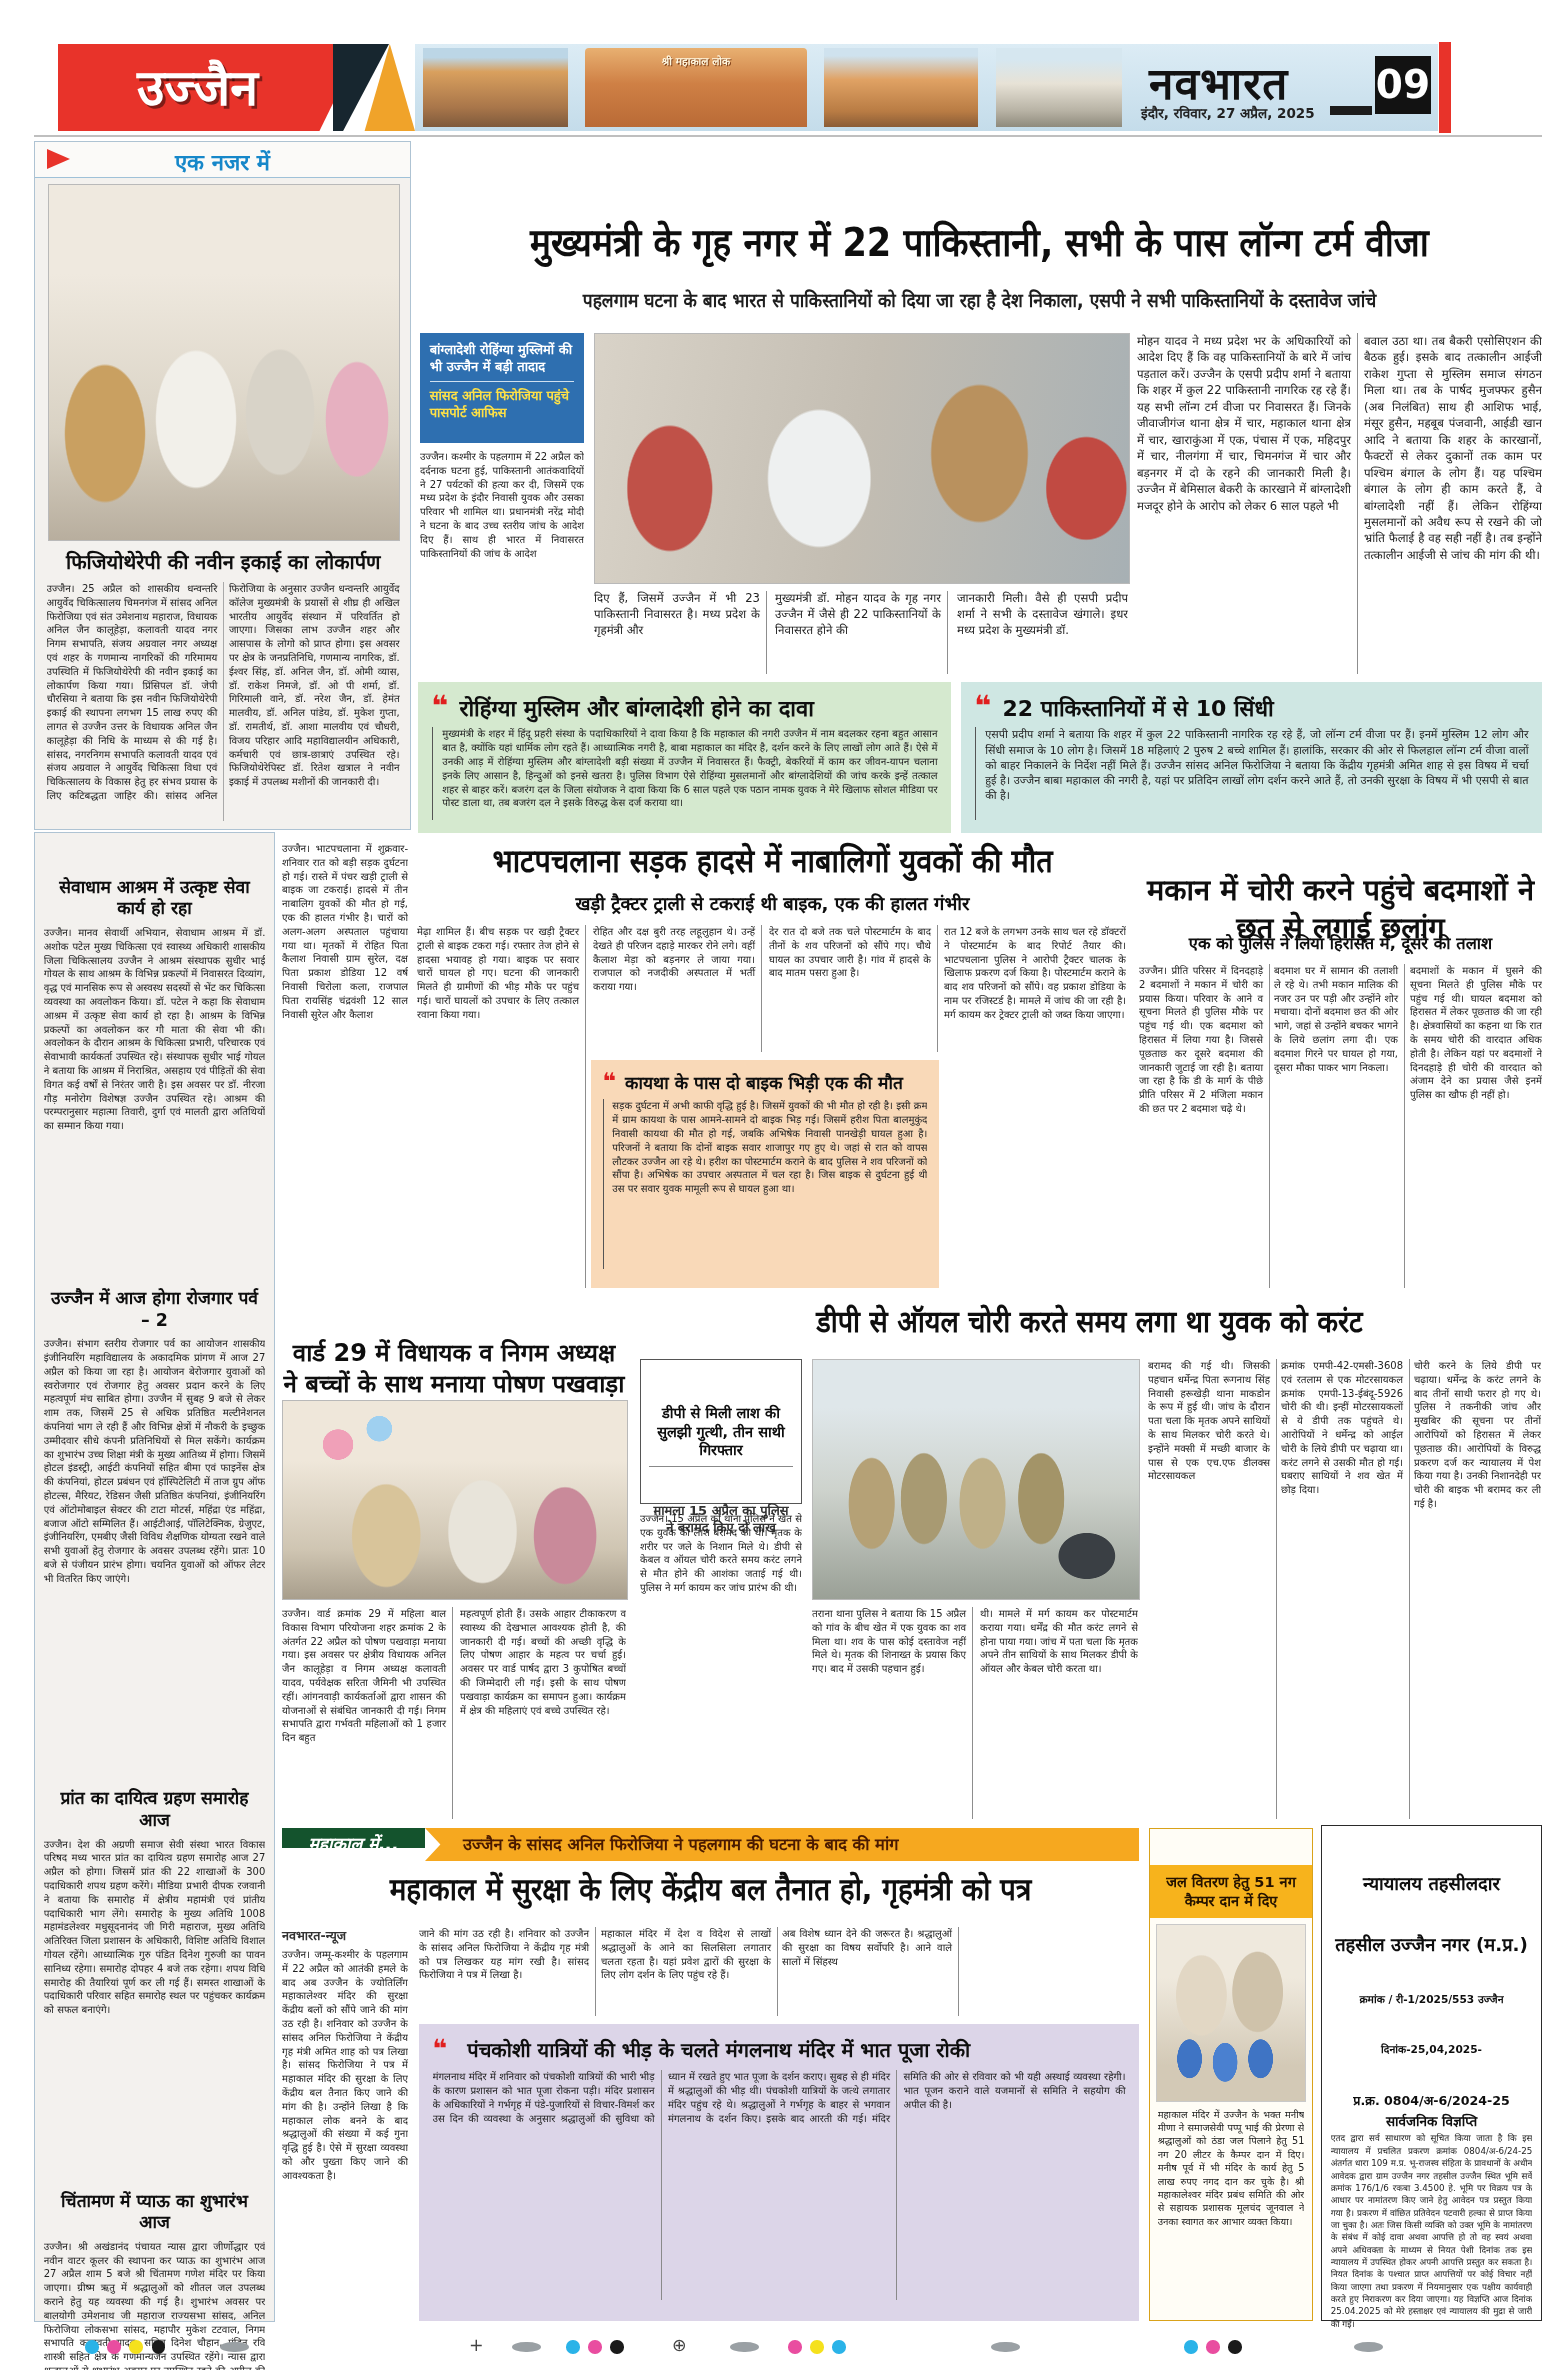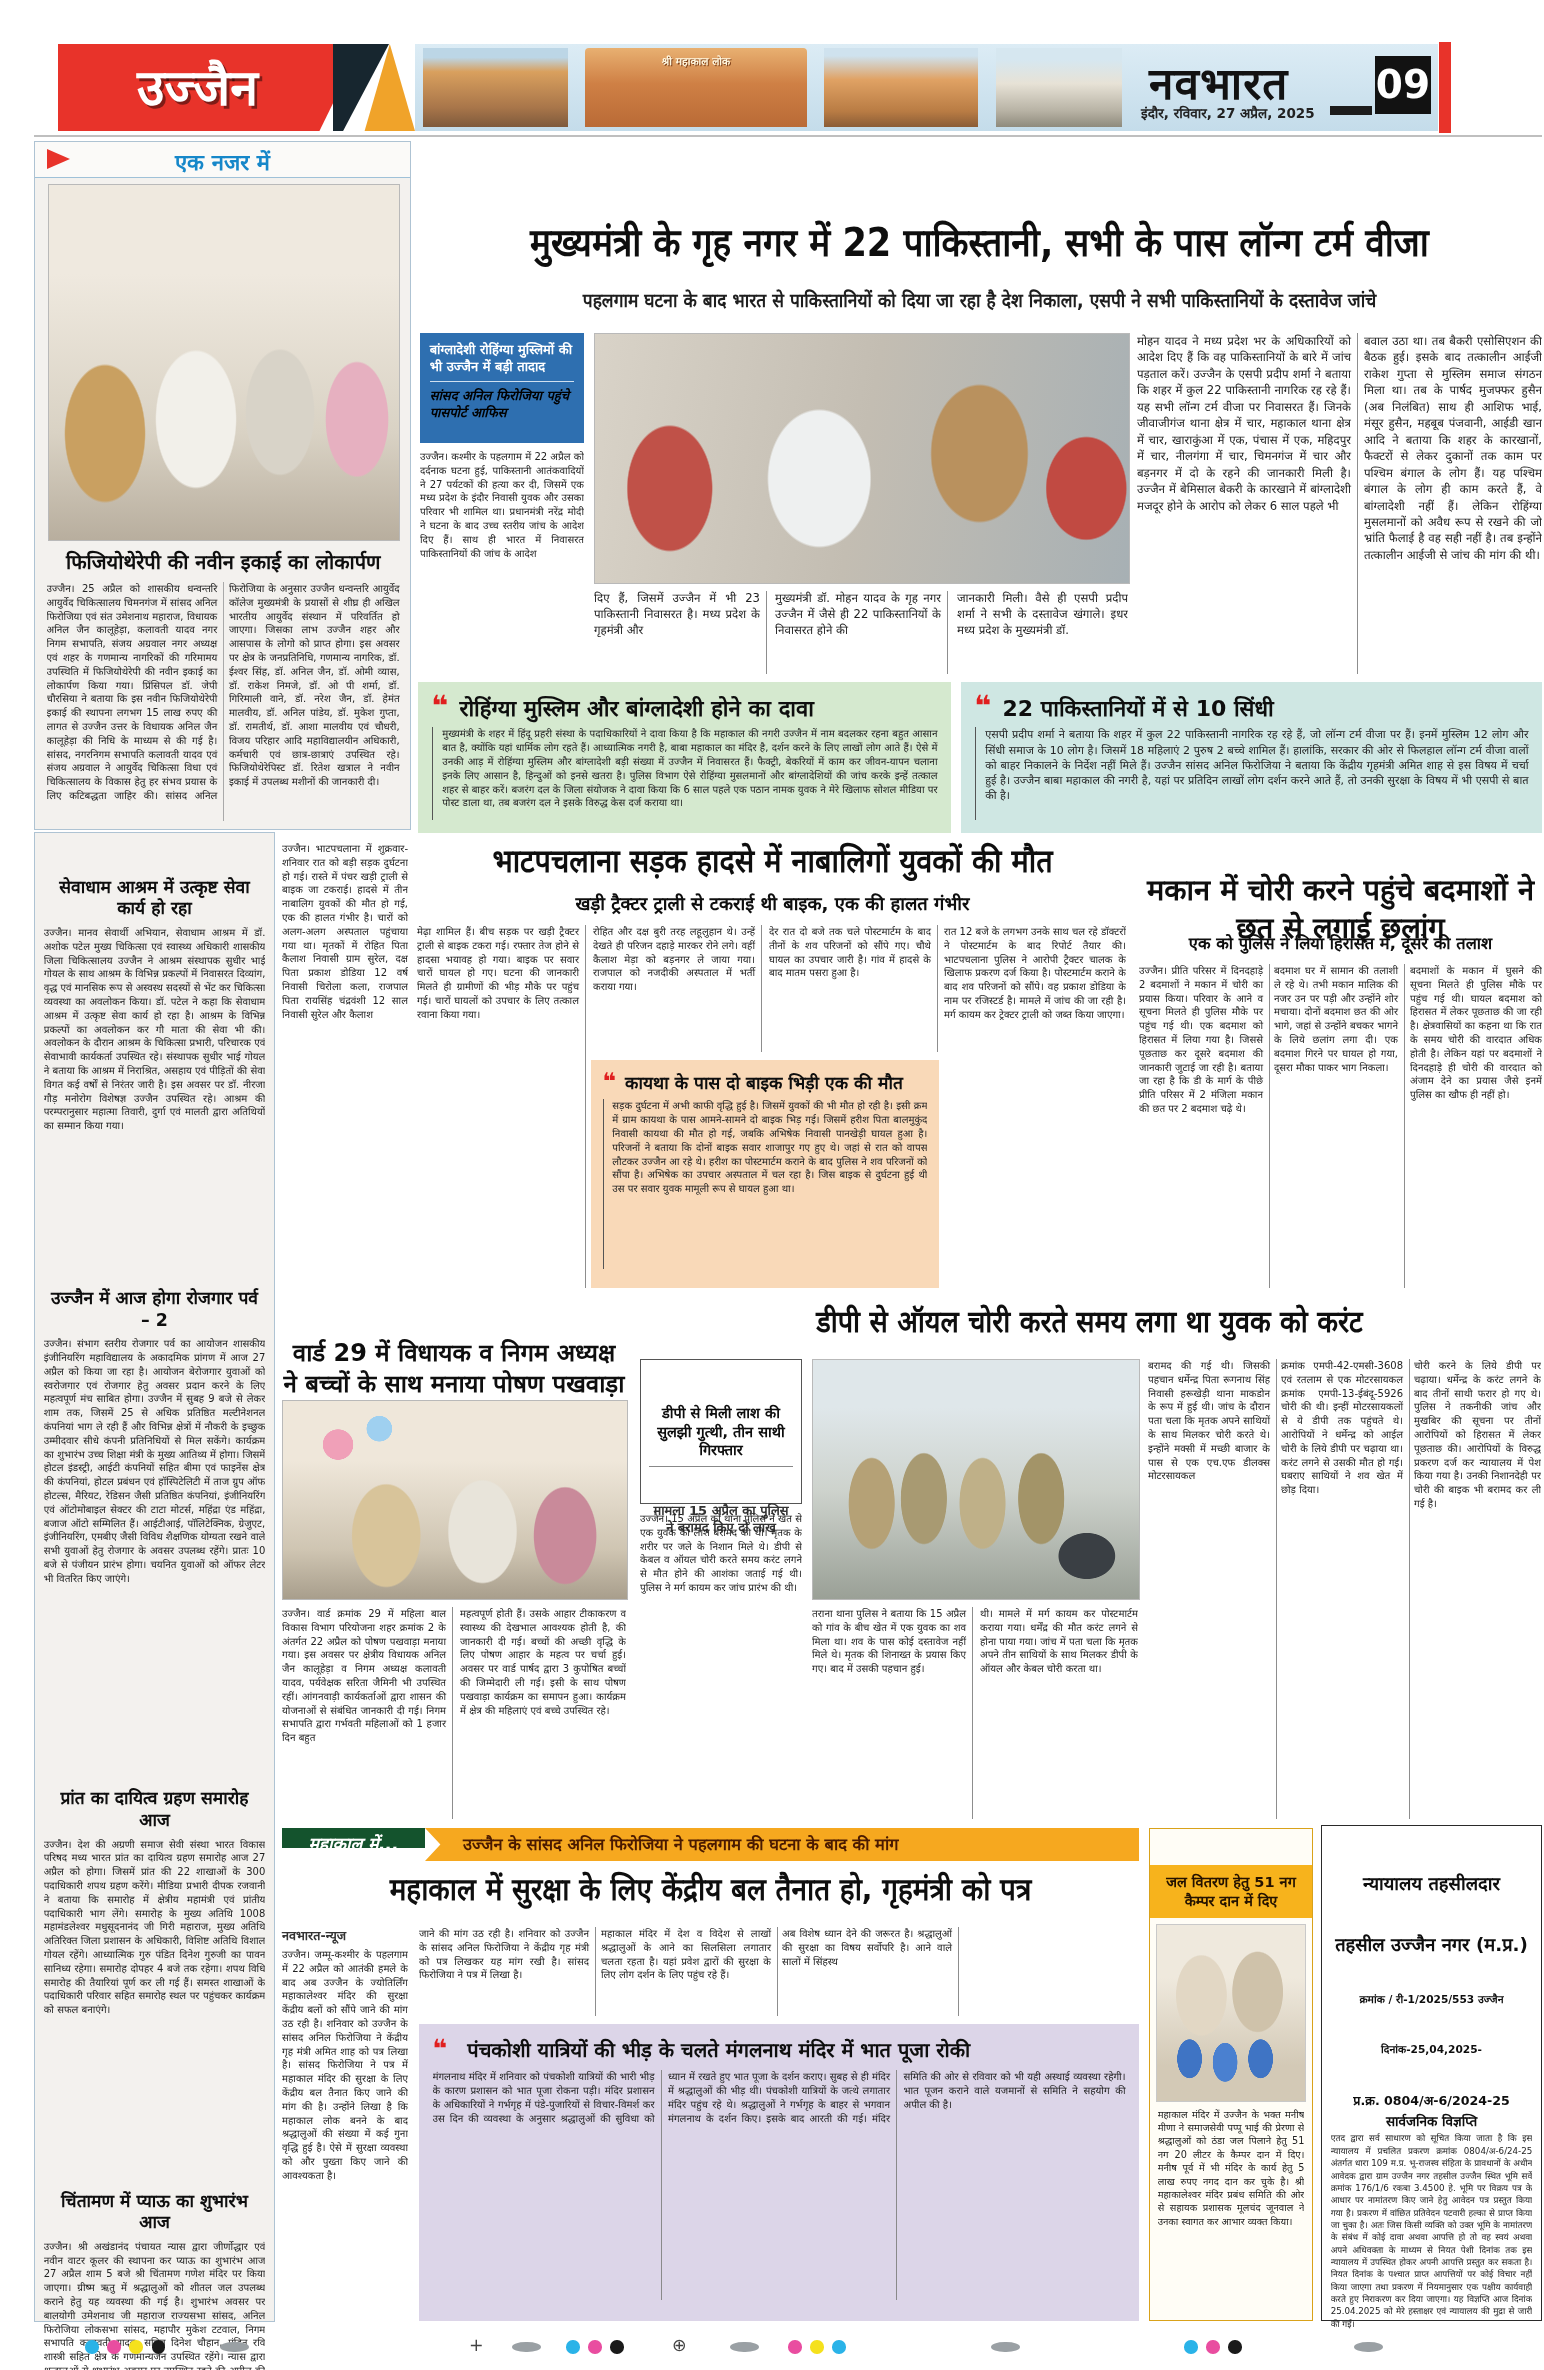--- a/index.html
+++ b/index.html
@@ -73,21 +73,21 @@
       <div class="hl center" style="font-size:17.4px;line-height:1.25;margin-bottom:5.8px;">चिंतामण में प्याऊ का शुभारंभ आज</div>
       <div class="bt" style="height:249px;">उज्जैन। श्री अखंडानंद पंचायत न्यास द्वारा जीर्णोद्धार एवं नवीन वाटर कूलर की स्थापना कर प्याऊ का शुभारंभ आज 27 अप्रैल शाम 5 बजे श्री चिंतामण गणेश मंदिर पर किया जाएगा। ग्रीष्म ऋतु में श्रद्धालुओं को शीतल जल उपलब्ध कराने हेतु यह व्यवस्था की गई है। शुभारंभ अवसर पर बालयोगी उमेशनाथ जी महाराज राज्यसभा सांसद, अनिल फिरोजिया लोकसभा सांसद, महापौर मुकेश टटवाल, निगम सभापति कलावती यादव, सचिव दिनेश चौहान, पंडित रवि शास्त्री सहित क्षेत्र के गणमान्यजन उपस्थित रहेंगे। न्यास द्वारा श्रद्धालुओं से शुभारंभ अवसर पर उपस्थित रहने की अपील की गई है।</div>
     </div>
   </div>
 
   <div class="abs hl nowrap sq" style="left:417px;top:214px;width:1125px;height:60px;font-size:39px;text-align:center;">मुख्यमंत्री के गृह नगर में 22  पाकिस्तानी, सभी के पास लॉन्ग टर्म वीजा</div>
   <div class="abs hl nowrap sq" style="left:417px;top:286px;width:1125px;height:31px;font-size:19.3px;text-align:center;color:#1e1e1e;">पहलगाम घटना के बाद भारत से पाकिस्तानियों को दिया जा रहा है देश निकाला, एसपी ने सभी पाकिस्तानियों के दस्तावेज जांचे</div>
 
   <div class="abs" style="left:420px;top:333px;width:164px;height:110px;background:#2e6fb0;color:#fff;box-sizing:border-box;padding:8.7px 9.7px;">
     <div class="hl" style="font-size:13px;color:#fff;line-height:1.3;border-bottom:1px solid #cfe0f0;padding-bottom:5.8px;margin-bottom:5.8px;">बांग्लादेशी रोहिंग्या मुस्लिमों की भी उज्जैन में बड़ी तादाद</div>
-    <div class="hl" style="font-size:13px;color:#000000;line-height:1.3;font-style:italic;">सांसद अनिल फिरोजिया पहुंचे पासपोर्ट आफिस</div>
+    <div class="hl" style="font-size:13px;color:#fde047;line-height:1.3;">सांसद अनिल फिरोजिया पहुंचे पासपोर्ट आफिस</div>
   </div>
   <div class="abs bt" style="left:420px;top:450px;width:164px;height:226px;">उज्जैन। कश्मीर के पहलगाम में 22 अप्रैल को दर्दनाक घटना हुई, पाकिस्तानी आतंकवादियों ने 27 पर्यटकों की हत्या कर दी, जिसमें एक मध्य प्रदेश के इंदौर निवासी युवक और उसका परिवार भी शामिल था। प्रधानमंत्री नरेंद्र मोदी ने घटना के बाद उच्च स्तरीय जांच के आदेश दिए हैं। साथ ही भारत में निवासरत पाकिस्तानियों की जांच के आदेश</div>
 
   <div class="abs photo" style="left:594px;top:333px;width:534px;height:249px;background:radial-gradient(72px 106px at 14% 62%,#c05148 0 58%,transparent 60%),radial-gradient(87px 116px at 42% 58%,#eef0f0 0 58%,transparent 60%),radial-gradient(82px 116px at 72% 48%,#b9915e 0 58%,transparent 60%),radial-gradient(68px 87px at 92% 62%,#c14a42 0 58%,transparent 60%),linear-gradient(100deg,#d9d3c8,#c3bdb2 50%,#a7b0b4);"></div>
 
   <div class="abs bt vr" style="left:594px;top:591px;width:166px;height:83px;font-size:11.6px;">दिए हैं, जिसमें उज्जैन में भी 23 पाकिस्तानी निवासरत है। मध्य प्रदेश के गृहमंत्री और</div>
   <div class="abs bt vr" style="left:775px;top:591px;width:166px;height:83px;font-size:11.6px;">मुख्यमंत्री डॉ. मोहन यादव के गृह नगर उज्जैन में जैसे ही 22 पाकिस्तानियों के निवासरत होने की</div>
   <div class="abs bt" style="left:957px;top:591px;width:171px;height:83px;font-size:11.6px;">जानकारी मिली। वैसे ही एसपी प्रदीप शर्मा ने सभी के दस्तावेज खंगाले। इधर मध्य प्रदेश के मुख्यमंत्री डॉ.</div>
 
   <div class="abs bt12 vr" style="left:1137px;top:333px;width:214px;height:341px;">मोहन यादव ने मध्य प्रदेश भर के अधिकारियों को आदेश दिए हैं कि वह पाकिस्तानियों के बारे में जांच पड़ताल करें। उज्जैन के एसपी प्रदीप शर्मा ने बताया कि शहर में कुल 22 पाकिस्तानी नागरिक रह रहे हैं। यह सभी लॉन्ग टर्म वीजा पर निवासरत हैं। जिनके जीवाजीगंज थाना क्षेत्र में चार, महाकाल थाना क्षेत्र में चार, खाराकुंआ में एक, पंचास में एक, महिदपुर में चार, नीलगंगा में चार, चिमनगंज में चार और बड़नगर में दो के रहने की जानकारी मिली है। उज्जैन में बेमिसाल बेकरी के कारखाने में बांग्लादेशी मजदूर होने के आरोप को लेकर 6 साल पहले भी</div>

